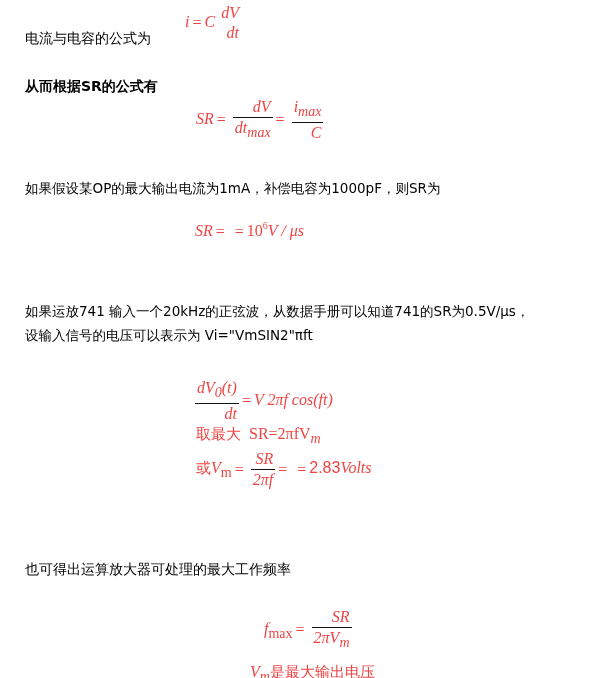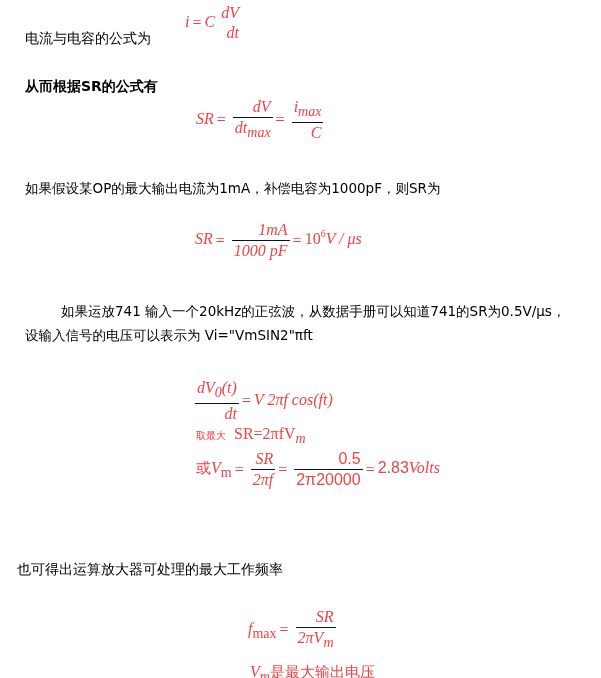--- a/index.html
+++ b/index.html
@@ -38,56 +38,50 @@
   </span><span class="eq">=</span>
   <span class="frac">
     <span class="num i"><span>i</span><span class="sub">max</span></span>
     <span class="i">C</span>
   </span>
 </div>
 
 <div class="txt mono" style="left:25px; top:180px;">如果假设某OP的最大输出电流为1mA，补偿电容为1000pF，则SR为</div>
 <div class="math" style="left:195px; top:220px;">
   <span class="i">SR</span><span class="eq">=</span>
-  <span class="frac">
-    <span class="num i">1mA</span>
-    <span class="i">1000 pF</span>
-  </span><span class="eq">=</span><span>10</span><span class="sup">6</span><span class="i">V / μs</span>
+  <span class="eq">=</span><span>10</span><span class="sup">6</span><span class="i">V / μs</span>
 </div>
 
-<div class="txt mono" style="left:25px; top:303px;margin-left:36px;">如果运放741 输入一个20kHz的正弦波，从数据手册可以知道741的SR为0.5V/μs，</div>
+<div class="txt mono" style="left:25px; top:303px;">如果运放741 输入一个20kHz的正弦波，从数据手册可以知道741的SR为0.5V/μs，</div>
 <div class="txt mono" style="left:25px; top:327px;">设输入信号的电压可以表示为 Vi="VmSIN2"πft</div>
 
 <div class="math" style="left:195px; top:378px;">
   <span class="frac">
     <span class="num i"><span>dV</span><span class="sub">0</span><span>(t)</span></span>
     <span class="i">dt</span>
   </span><span class="eq">=</span><span class="i">V 2πf cos(ft)</span>
 </div>
 
 <div class="math" style="left:196px; top:425px;">
-  <span class="sans" style="font-size:10px;">取最大</span>&nbsp;
+  <span class="sans" style="font-size:15px;">取最大</span>&nbsp;
   <span>SR=2πfV</span><span class="sub i">m</span>
 </div>
 
 <div class="math" style="left:196px; top:449px;">
   <span class="sans" style="font-size:15px;">或</span><span class="i">V</span><span class="sub">m</span><span class="eq">=</span>
   <span class="frac">
     <span class="num i">SR</span>
     <span class="i">2πf</span>
   </span><span class="eq">=</span>
-  <span class="frac sans">
-    <span class="num">0.5</span>
-    <span>2π20000</span>
-  </span><span class="eq">=</span><span class="sans">2.83</span><span class="i">Volts</span>
+  <span class="eq">=</span><span class="sans">2.83</span><span class="i">Volts</span>
 </div>
 
-<div class="txt" style="left:17px; top:561px;">也可得出运算放大器可处理的最大工作频率</div>
+<div class="txt" style="left:25px; top:561px;">也可得出运算放大器可处理的最大工作频率</div>
 
-<div class="math" style="left:248px; top:607px;">
+<div class="math" style="left:264px; top:607px;">
   <span class="i">f</span><span class="sub">max</span><span class="eq">=</span>
   <span class="frac">
     <span class="num i">SR</span>
     <span class="i"><span>2πV</span><span class="sub">m</span></span>
   </span>
 </div>
 
 <div class="math" style="left:250px; top:653px;margin-top:10px;">
   <span class="i">V</span><span class="sub i">m</span><span class="sans" style="font-size:15px;">是最大输出电压</span>
 </div>

